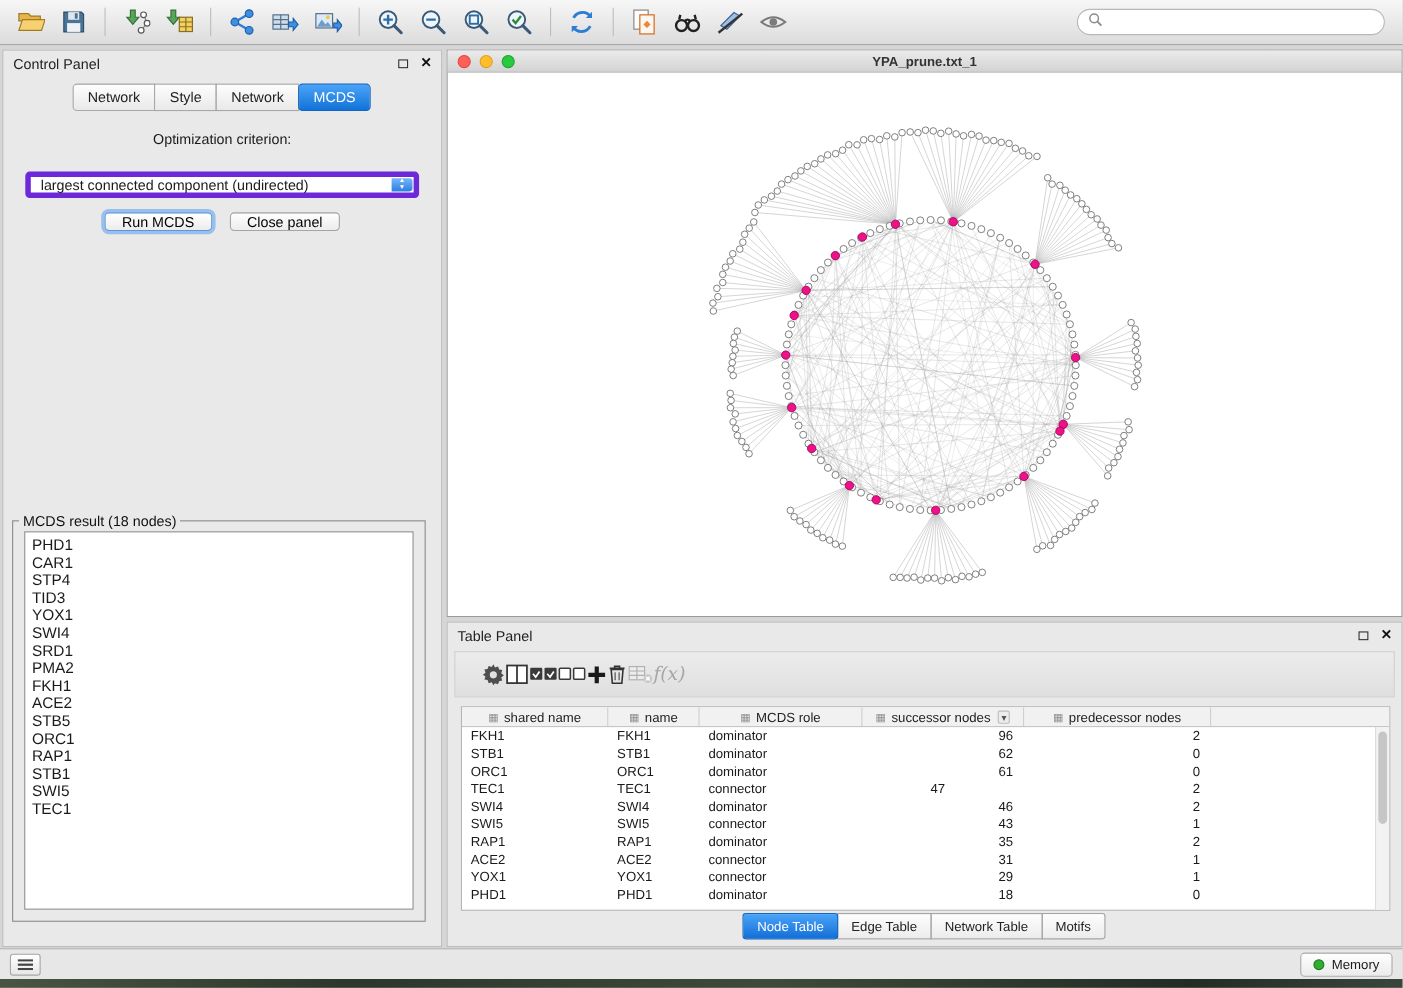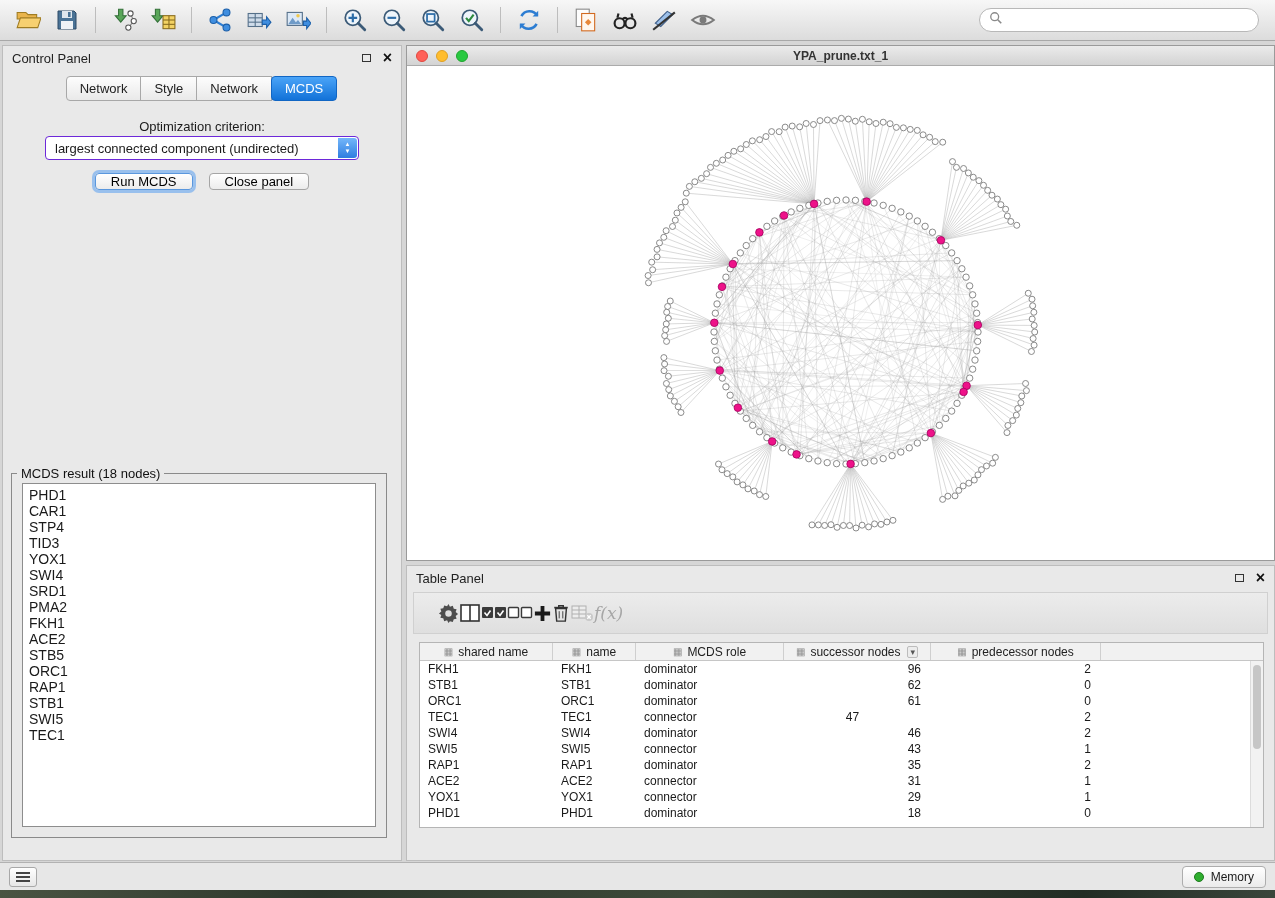--- a/index.html
+++ b/index.html
@@ -19,21 +19,21 @@
 .close-btn{font-size:16px;font-weight:bold;line-height:12px;color:#111;cursor:pointer}
 
 
 #control-panel{position:absolute;left:2px;top:45px;width:400px;height:816px;background:#e9e9e9;border:1px solid #bdbdbd}
 #cp-tabs{display:flex;justify-content:center;margin-top:6px}
 .cp-tab{font-size:13px;padding:4px 13px;border:1px solid #a8a8a8;background:linear-gradient(#fdfdfd,#e9e9e9);margin-left:-1px;cursor:pointer;color:#222}
 .cp-tab:first-child{border-radius:4px 0 0 4px}
 .cp-tab:last-child{border-radius:0 4px 4px 0}
 .cp-tab.active{background:linear-gradient(#4aa4f8,#1272d8);color:#fff;border-color:#1166c4;border-radius:4px;position:relative;z-index:1}
 #cp-opt-label{text-align:center;margin-top:18px;font-size:13px}
-#cp-dropdown{margin:2px auto 0;width:314px;height:24px;background:#fff;border:1px solid #6d28d9;border-radius:4px;display:flex;align-items:center;font-size:13px;padding-left:9px;position:relative;cursor:pointer}
+#cp-dropdown{margin:22px auto 0;width:358px;height:24px;background:#fff;border:5px solid #6d28d9;border-radius:4px;display:flex;align-items:center;font-size:13px;padding-left:9px;position:relative;cursor:pointer}
 .dd-stepper{position:absolute;right:1px;top:1px;bottom:1px;width:19px;background:linear-gradient(#74b7fa,#2f7de0);border-radius:0 3px 3px 0;color:#fff;display:flex;flex-direction:column;align-items:center;justify-content:center;font-size:6px;line-height:7px}
 #cp-buttons{display:flex;justify-content:center;gap:16px;margin-top:13px}
 .cp-btn{font-size:13px;padding:0 15px;background:linear-gradient(#ffffff,#ececec);border:1px solid #a5a5a5;border-radius:4px;font-family:"Liberation Sans",sans-serif;cursor:pointer}
 .cp-btn.focused{box-shadow:0 0 0 3px rgba(100,165,240,.6);border-color:#5a97dd}
 #mcds-result{position:absolute;left:8px;right:14px;top:420px;bottom:22px;border:1px solid #8a8a8a}
 #mcds-result legend{font-size:13px;margin-left:5px;padding:0 4px;color:#111}
 #mcds-list{position:absolute;left:10px;right:10px;top:2px;bottom:10px;background:#fff;border:1px solid #8d8d8d;font-size:14px;line-height:16px;padding:3px 6px;overflow:hidden}
 .mcds-item{height:16px;cursor:default}
 
 
@@ -1068,20 +1068,26 @@
           <div class="t-cell" style="width: 83px;">PHD1</div>
           <div class="t-cell" style="width: 148px;">dominator</div>
           <div class="t-cell num" style="width: 147px;">18</div>
           <div class="t-cell num" style="width: 170px;">0</div>
         </div>
       </div>
     <div id="t-scrollbar">
         <div class="thumb"></div>
       </div>
   </div>
+  <div id="tp-tabs">
+      <div class="tp-tab active">Node Table</div>
+      <div class="tp-tab">Edge Table</div>
+      <div class="tp-tab">Network Table</div>
+      <div class="tp-tab">Motifs</div>
+    </div>
 </div>
 
 <div id="status-bar">
   <span id="hamburger-btn">
       <svg viewBox="0 0 14 10" width="14" height="10">
         <rect y="0" width="14" height="2" fill="#444"></rect>
         <rect y="4" width="14" height="2" fill="#444"></rect>
         <rect y="8" width="14" height="2" fill="#444"></rect>
       </svg>
     </span>

